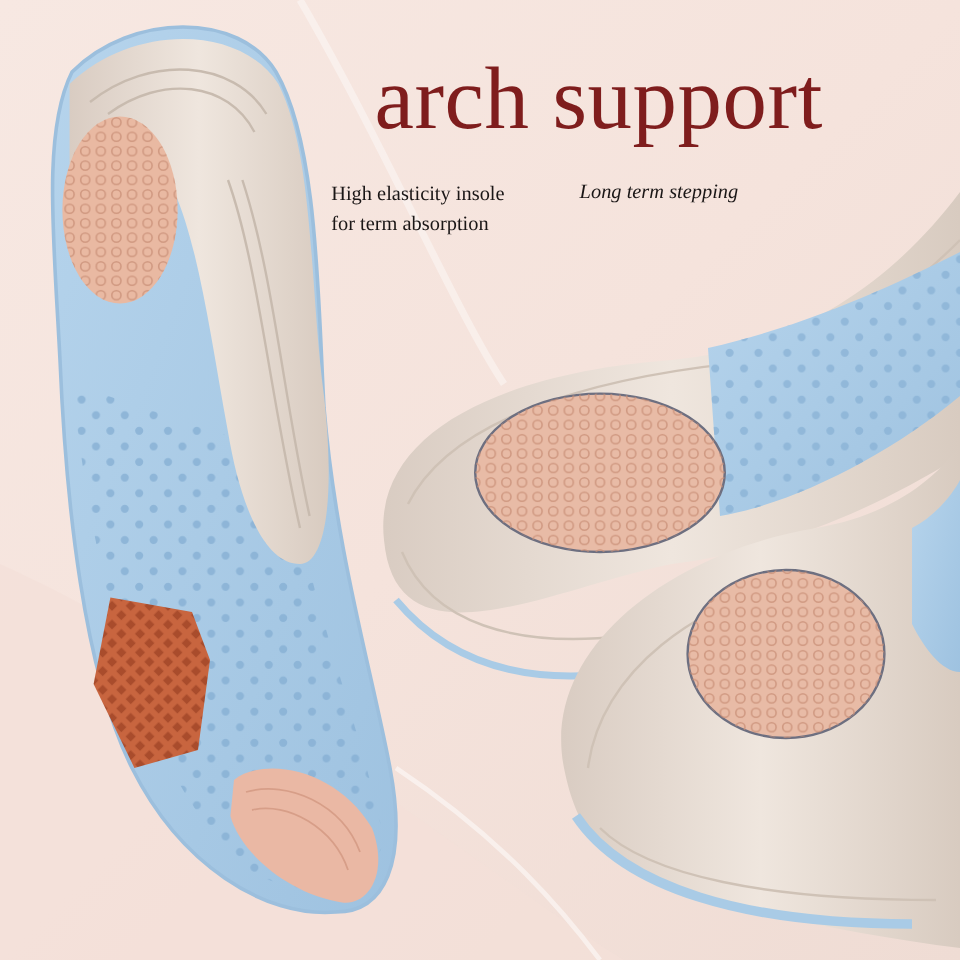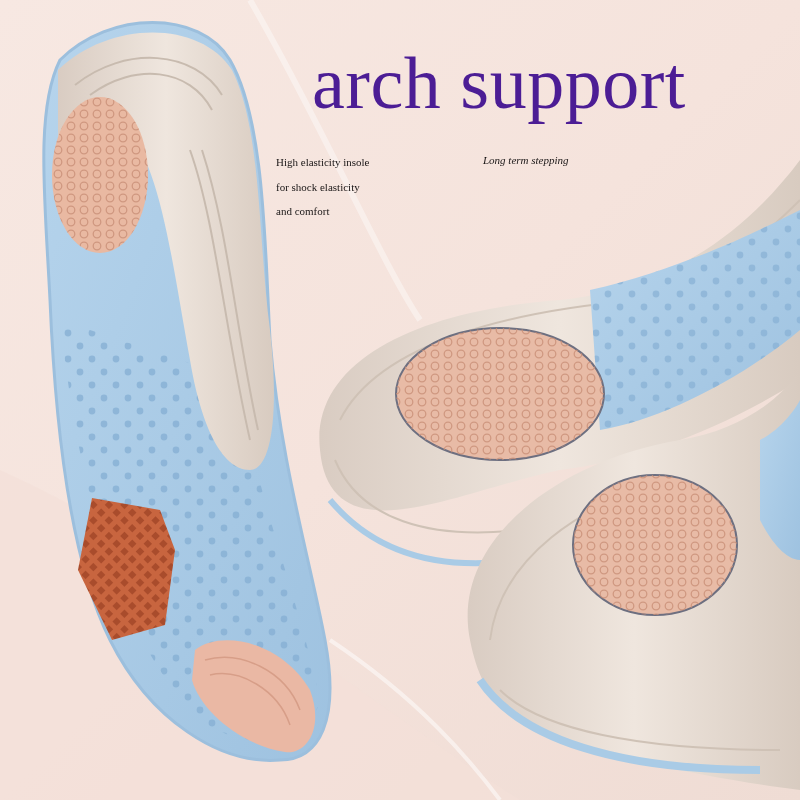--- a/index.html
+++ b/index.html
@@ -2,23 +2,23 @@
 <html><head>
 <meta charset="utf-8">
 <style>
   html, body { margin:0; padding:0; }
   body { width:800px; height:800px; overflow:hidden; position:relative;
          background:#f6e6df; font-family:"Liberation Serif", "DejaVu Serif", serif; }
   .bg { position:absolute; inset:0; }
   .scene { position:absolute; inset:0; }
   .title { position:absolute; left:312px; top:38px; margin:0;
            font-family:"Liberation Serif", serif; font-weight:normal;
-           font-size:74px; line-height:90px; color:#4c1d95; letter-spacing:0.5px; white-space:nowrap; }
+           font-size:74px; line-height:90px; color:#7f1d1d; letter-spacing:0.5px; white-space:nowrap; }
   .caption { position:absolute; font-family:"Liberation Serif", serif;
-             font-size:11px; line-height:24.5px; color:#1a1616; margin:0; }
+             font-size:17px; line-height:24.5px; color:#1a1616; margin:0; }
   .caption span { display:block; white-space:nowrap; }
   .cap-left { left:276px; top:150px; }
   .cap-right { left:483px; top:148px;font-style:italic; }
 </style>
 </head>
 <body>
 
 <svg class="bg" width="800" height="800" viewBox="0 0 800 800">
   <defs>
     <linearGradient id="bgGrad" x1="0" y1="0" x2="1" y2="1">
@@ -89,19 +89,18 @@
     <path d="M760 440 C 780 430, 795 410, 800 400 L 800 560 C 785 560, 770 540, 760 520 Z" fill="url(#blueGrad)"></path>
     <ellipse cx="655" cy="545" rx="82" ry="70" fill="#e8bba6" stroke="#6d6f80" stroke-width="2"></ellipse>
     <ellipse cx="655" cy="545" rx="82" ry="70" fill="url(#honey)" opacity="0.8"></ellipse>
   </g>
 </svg>
 
 <h1 class="title">arch support</h1>
 
 <div class="caption cap-left">
   <span>High elasticity insole</span>
-  <span>for shock elasticity</span>
-  <span>and comfort</span>
+  <span>for term absorption</span>
 </div>
 
 <div class="caption cap-right">
   <span>Long term stepping</span>
 </div>
 
 </body></html>

